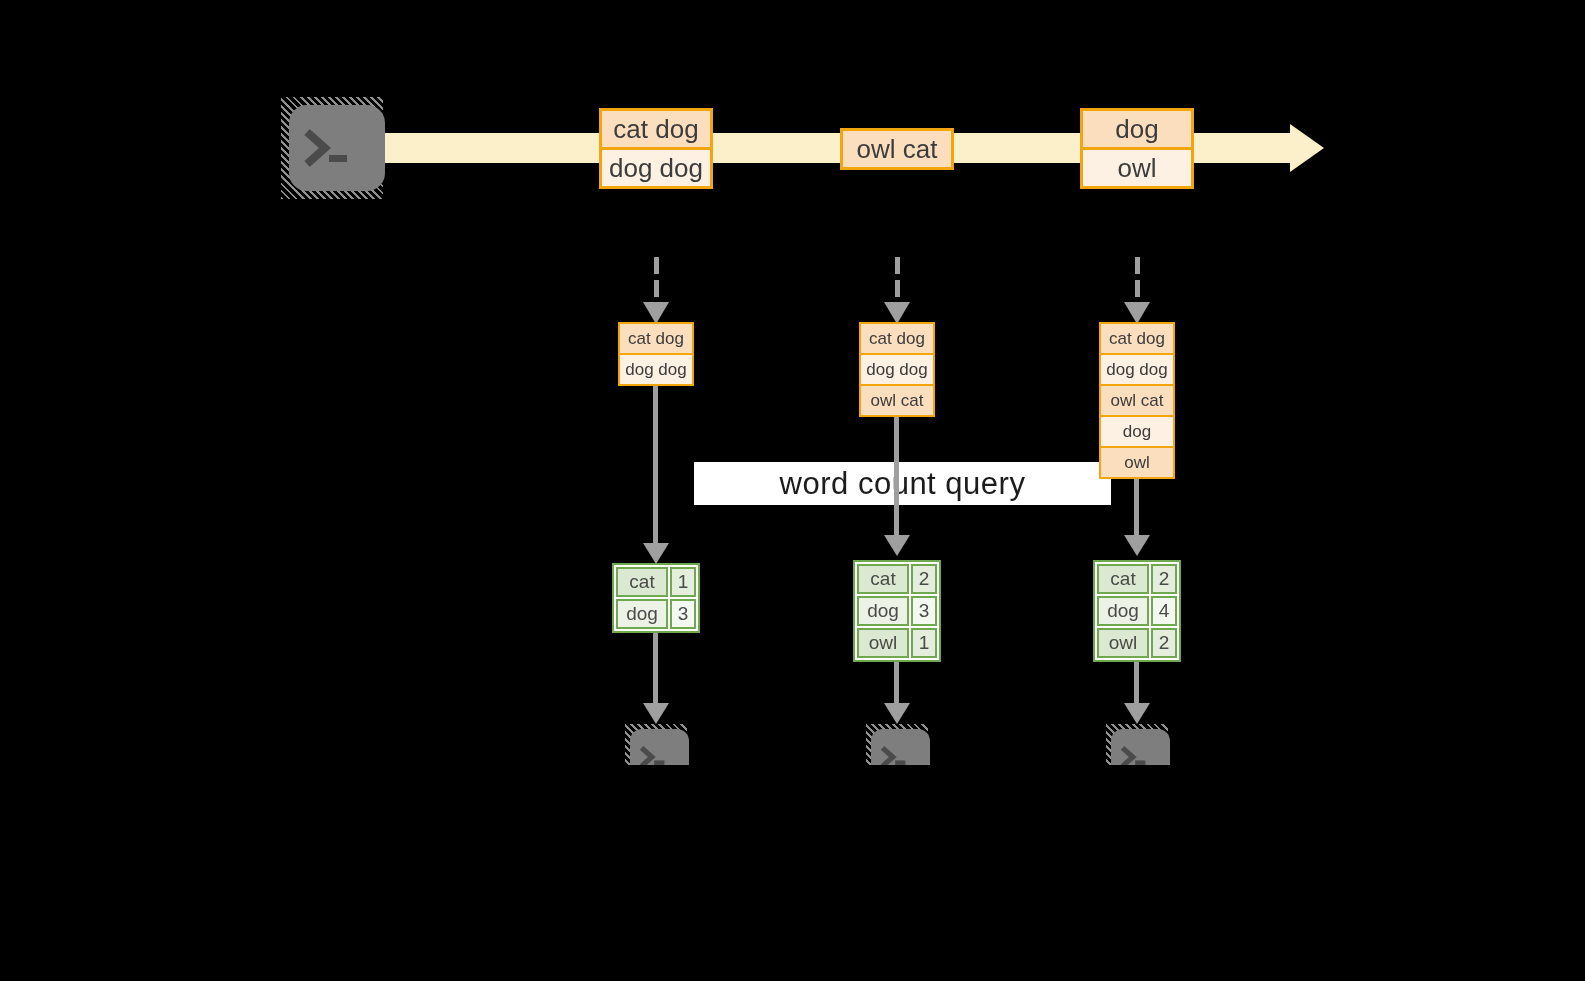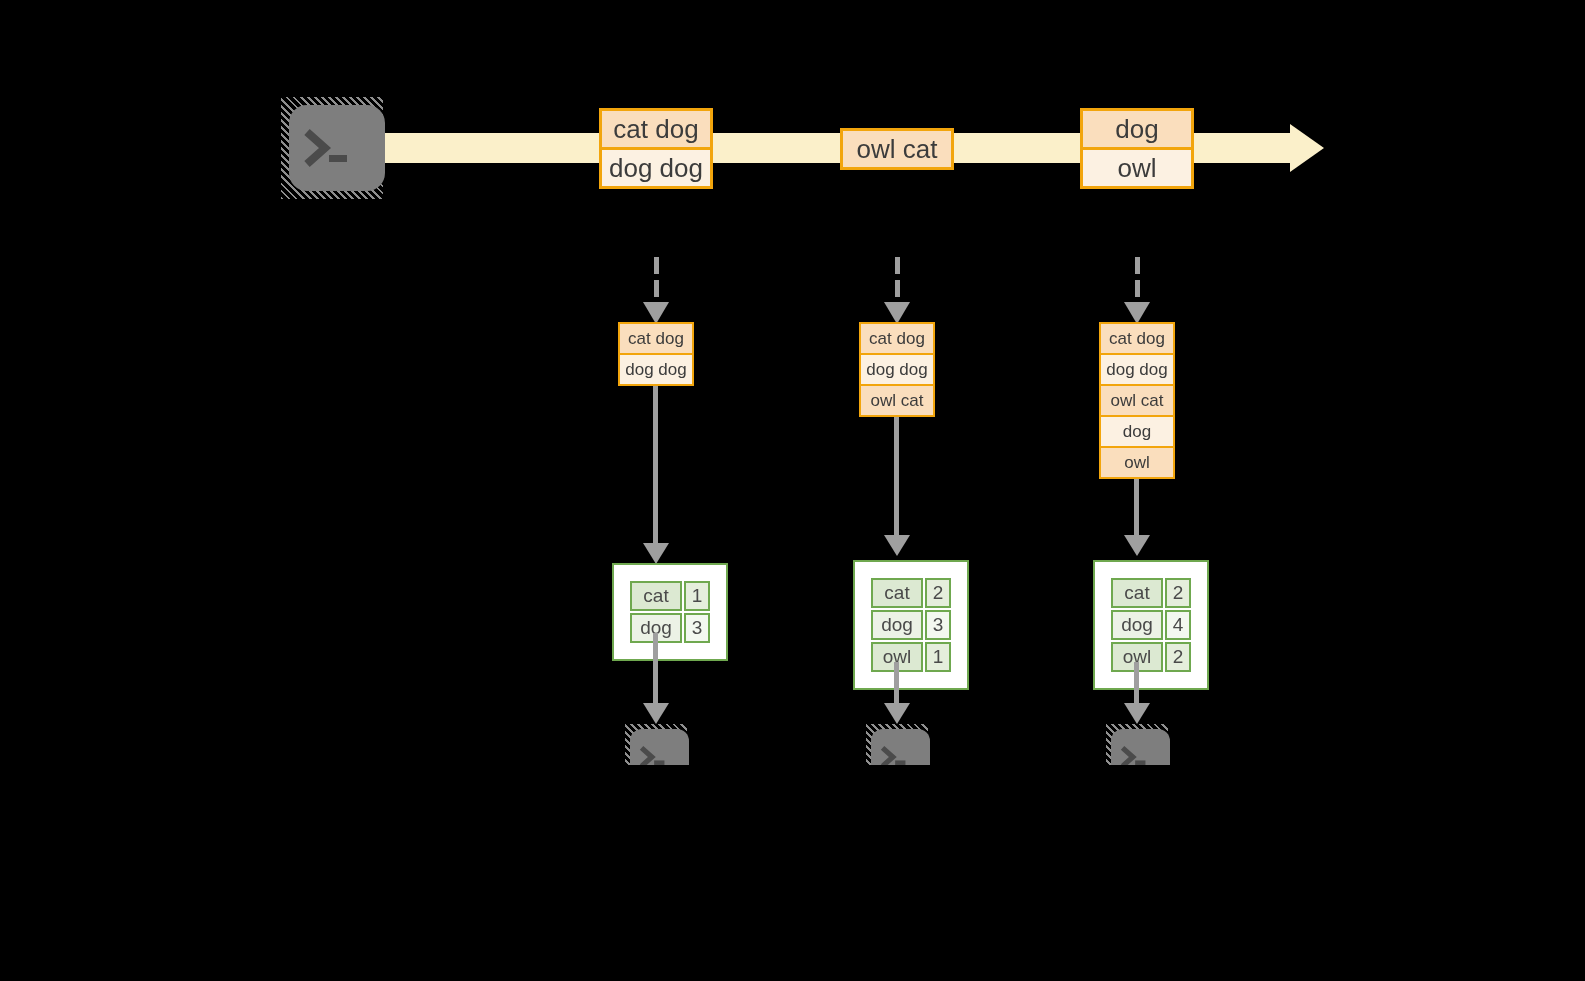--- a/index.html
+++ b/index.html
@@ -39,21 +39,21 @@
   
   .qlabel{position:absolute;left:694px;top:462px;width:417px;height:43px;background:#FFFFFF;z-index:4;
     display:flex;align-items:center;justify-content:center;}
   .qlabel span{position:relative;z-index:6;font-size:31px;color:#1C1C1C;letter-spacing:0.5px;}
   
   .vline{position:absolute;width:5px;background:#9F9F9F;z-index:2;}
   .vhead{position:absolute;width:0;height:0;z-index:2;
     border-left:13px solid transparent;border-right:13px solid transparent;border-top:21px solid #9F9F9F;}
   .overlabel{z-index:5;}
   
-  .gtable{position:absolute;display:grid;grid-template-columns:52px 26px;gap:2px;padding:16px;
+  .gtable{position:absolute;display:grid;grid-template-columns:52px 26px;gap:2px;padding:2px;
     background:#FFFFFF;border:2px solid #6FA84F;z-index:2;}
   .gtable > div{border:2px solid #6FA84F;box-sizing:border-box;height:30px;line-height:26px;
     text-align:center;font-size:19px;color:#4A4A4A;}
   .gtable > div:nth-child(4n+1){background:#DCE9D2;}
   .gtable > div:nth-child(4n+2){background:#E5EEDC;}
   .gtable > div:nth-child(4n+3){background:#ECF2E6;}
   .gtable > div:nth-child(4n+4){background:#F3F8F0;}
 </style>
 </head>
 <body>
@@ -110,20 +110,23 @@
     <div class="srow">owl cat</div>
   </div>
   <div class="stack" style="left:1099px;">
     <div class="srow">cat dog</div>
     <div class="srow">dog dog</div>
     <div class="srow">owl cat</div>
     <div class="srow">dog</div>
     <div class="srow">owl</div>
   </div>
 
+  <div class="qlabel">
+    <span>word count query</span>
+  </div>
 
   <div class="vline" style="left:653px;top:386px;height:157px;"></div>
   <div class="vhead" style="left:643px;top:543px;"></div>
   <div class="vline overlabel" style="left:894px;top:417px;height:118px;"></div>
   <div class="vhead overlabel" style="left:884px;top:535px;"></div>
   <div class="vline" style="left:1134px;top:479px;height:56px;"></div>
   <div class="vhead" style="left:1124px;top:535px;"></div>
 
   <div class="gtable" style="left:612px;top:563px;">
     <div>cat</div>

